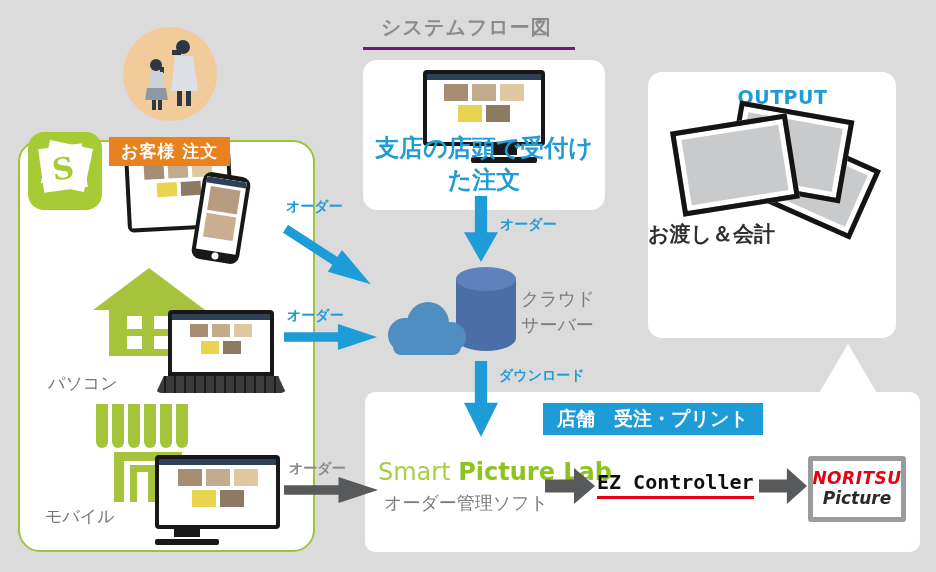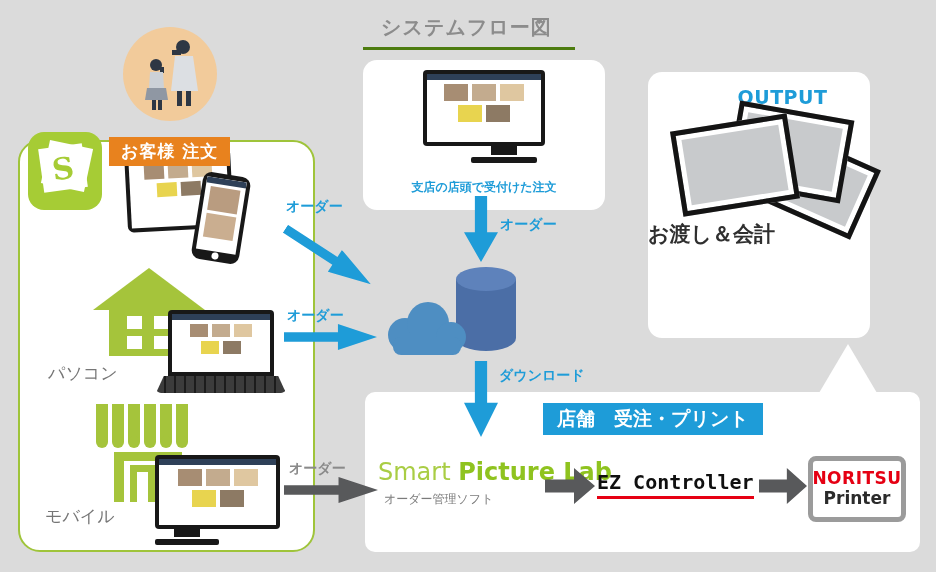--- a/index.html
+++ b/index.html
@@ -2,27 +2,27 @@
 <html><head>
 <meta charset="utf-8">
 <style>
   * { margin:0; padding:0; box-sizing:border-box; }
   html,body { width:936px; height:572px; }
   body { font-family:"DejaVu Sans","Liberation Sans",sans-serif; background:#dbdbdb; position:relative; overflow:hidden; }
   #canvas { position:absolute; inset:0; width:936px; height:572px; }
   .abs { position:absolute; }
 
   
-  .title { left:363px; top:12px; width:212px; padding:2px 0 6px 18px; font-size:20px; font-weight:bold; color:#8c8c8c; border-bottom:3px solid #4d7c0f; letter-spacing:1px; }
+  .title { left:363px; top:12px; width:212px; padding:2px 0 6px 18px; font-size:20px; font-weight:bold; color:#8c8c8c; border-bottom:3px solid #701a75; letter-spacing:1px; }
 
   
   .panel { background:#fff; border-radius:14px; }
   .left-box { left:18px; top:140px; width:297px; height:412px; background:#fff; border:2.5px solid #9fc43a; border-radius:22px; }
   .branch-box { left:363px; top:60px; width:242px; height:150px; }
-  .output-box { left:648px; top:72px; width:222px; height:266px; }
+  .output-box { left:648px; top:72px; width:248px; height:266px; }
   .bottom-box { left:365px; top:392px; width:555px; height:160px; border-radius:10px; }
   .bottom-tail { left:819px; top:344px; width:0; height:0; border-left:29px solid transparent; border-right:29px solid transparent; border-bottom:49px solid #fff; }
 
   
   .cust-circle { left:123px; top:27px; width:94px; height:94px; border-radius:50%; background:#f2cb9b; overflow:hidden; }
   .cust-label { left:109px; top:107px; background:#e8821e; color:#fff; font-size:17px; font-weight:bold; padding:3px 12px; letter-spacing:1px; z-index:6;margin-top:30px; }
 
   
   .s-logo { left:28px; top:132px; width:74px; height:78px; background:#a6cc35; border-radius:16px; z-index:7; }
   .s-card { position:absolute; background:#fff; }
@@ -64,39 +64,39 @@
   
   .src-label { font-size:17px; color:#767676; }
 
   
   .arrow-r { clip-path:polygon(0% 32%,58% 32%,58% 0%,100% 50%,58% 100%,58% 68%,0% 68%); background:#1e9cd8; z-index:8; }
   .arrow-d { clip-path:polygon(32% 0%,68% 0%,68% 55%,100% 55%,50% 100%,0% 55%,32% 55%); background:#1e9cd8; z-index:8; }
   .arrow-gray { background:#58595b; }
   .lbl-order { font-size:14px; font-weight:bold; color:#1e9cd8; z-index:9; }
   .lbl-order.gray { color:#8a8a8a; }
 
-  .branch-caption { left:0; width:242px; bottom:14px; text-align:center; font-size:12px; font-weight:bold; color:#1e9cd8; }
+  .branch-caption { left:0; width:242px; bottom:14px; text-align:center; font-size:24px; font-weight:bold; color:#1e9cd8; }
 
   
   .cloud-lbl { left:521px; top:286px; font-size:18px; color:#7a7a7a; line-height:1.45; }
 
   
   .out-title { left:0; top:14px; width:269px; text-align:center; font-size:19px; font-weight:bold; color:#1e9cd8; letter-spacing:.5px; }
   .print { position:absolute; background:#c8cacc; border:5px solid #141414; box-shadow:inset 0 0 0 5px #fff; }
   .out-head { left:0; top:148px; width:269px; text-align:left; font-size:21px; font-weight:bold; color:#2f2f2f; }
   .out-body { left:13px; top:182px; width:246px; font-size:14.5px; color:#4d4d4d; line-height:1.55; }
 
   
   .store-lbl { left:543px; top:403px; background:#1e9cd8; color:#fff; font-size:19px; font-weight:bold; padding:3px 14px; z-index:5; }
   .spl { left:378px; top:458px; font-size:24px; z-index:5; white-space:nowrap; }
   .spl .light { color:#a9cd44; font-weight:500; }
   .spl .bold { color:#8fc31f; font-weight:800; }
-  .spl-desc { left:384px; top:491px; font-size:12px; color:#7b7b7b; z-index:5; }
+  .spl-desc { left:384px; top:491px; font-size:18px; color:#7b7b7b; z-index:5; }
   .ez { left:597px; top:470px; font-family:"DejaVu Sans Mono","Liberation Mono",monospace; font-size:20px; font-weight:bold; color:#101010; border-bottom:3px solid #e60013; padding-bottom:2px; letter-spacing:0; z-index:5; }
-  .noritsu { left:808px; top:456px; width:98px; height:66px; background:#fff; border:5px solid #9b9b9b; border-radius:8px; display:flex; flex-direction:column; align-items:center; justify-content:center; line-height:1.15; z-index:5; }
+  .noritsu { left:808px; top:456px; width:98px; height:66px; background:#fff; border:5px solid #9b9b9b; border-radius:3px; display:flex; flex-direction:column; align-items:center; justify-content:center; line-height:1.15; z-index:5;font-style:italic; }
   .noritsu .n1 { color:#e50013; font-size:17px; font-weight:800; letter-spacing:.5px; }
   .noritsu .n2 { color:#2b2b2b; font-size:17px; font-weight:800; }
 </style>
 </head>
 <body>
 
 <div id="canvas">
 
   <div class="abs title">システムフロー図</div>
 
@@ -167,21 +167,21 @@
             <div class="thumb t3"></div>
           </div>
         <div class="thumb-row">
             <div class="thumb t4"></div>
             <div class="thumb t5"></div>
           </div>
       </div>
     </div>
     <div class="base"></div>
   </div>
-  <div class="abs src-label" style="left:48px; top:362px;text-align:center;">パソコン</div>
+  <div class="abs src-label" style="left:48px; top:372px;text-align:center;">パソコン</div>
 
   <svg class="abs" style="left:88px; top:402px; z-index:2;" width="120" height="102" viewBox="0 0 120 102">
     <g fill="#a5c43b">
       <rect x="8" y="2" width="12" height="38"></rect>
         <circle cx="14" cy="40" r="6"></circle>
       <rect x="24" y="2" width="12" height="38"></rect>
         <circle cx="30" cy="40" r="6"></circle>
       <rect x="40" y="2" width="12" height="38"></rect>
         <circle cx="46" cy="40" r="6"></circle>
       <rect x="56" y="2" width="12" height="38"></rect>
@@ -256,20 +256,24 @@
   <svg class="abs" style="left:455px; top:266px; z-index:2;" width="62" height="86" viewBox="0 0 62 86">
     <path d="M1,13 v59 a30,13 0 0 0 60,0 v-59 Z" fill="#4b6ea6"></path>
     <ellipse cx="31" cy="13" rx="30" ry="12" fill="#5e82bb"></ellipse>
   </svg>
   <svg class="abs" style="left:383px; top:299px; z-index:3;" width="88" height="58" viewBox="0 0 88 58">
     <circle cx="22" cy="36" r="17" fill="#4e8ec2"></circle>
     <circle cx="45" cy="24" r="21" fill="#4e8ec2"></circle>
     <circle cx="68" cy="38" r="15" fill="#4e8ec2"></circle>
     <rect x="10" y="38" width="68" height="18" rx="8" fill="#4e8ec2"></rect>
   </svg>
+  <div class="abs cloud-lbl">
+    <div>クラウド</div>
+    <div>サーバー</div>
+  </div>
 
   <div class="abs arrow-d" style="left:464px; top:361px; width:34px; height:76px;"></div>
   <div class="abs lbl-order" style="left:499px; top:367px;">ダウンロード</div>
 
   <div class="abs panel output-box">
     <div class="abs out-title">OUTPUT</div>
     <div class="print" style="left:118px; top:74px; width:104px; height:76px; transform:rotate(24deg); z-index:1;"></div>
     <div class="print" style="left:84px; top:38px; width:116px; height:84px; transform:rotate(10deg); z-index:2;"></div>
     <div class="print" style="left:28px; top:50px; width:118px; height:86px; transform:rotate(-9deg); z-index:3;"></div>
     <div class="abs out-head">お渡し＆会計</div>
@@ -284,16 +288,16 @@
     <span class="bold">Picture Lab</span>
   </div>
   <div class="abs spl-desc">オーダー管理ソフト</div>
 
   <div class="abs arrow-r arrow-gray" style="left:545px; top:468px; width:50px; height:36px; z-index:5;"></div>
   <div class="abs ez">EZ Controller</div>
 
   <div class="abs arrow-r arrow-gray" style="left:759px; top:468px; width:48px; height:36px; z-index:5;"></div>
   <div class="abs noritsu">
     <div class="n1">NORITSU</div>
-    <div class="n2">Printer</div>
+    <div class="n2">Picture</div>
   </div>
 
 </div>
 
 </body></html>

